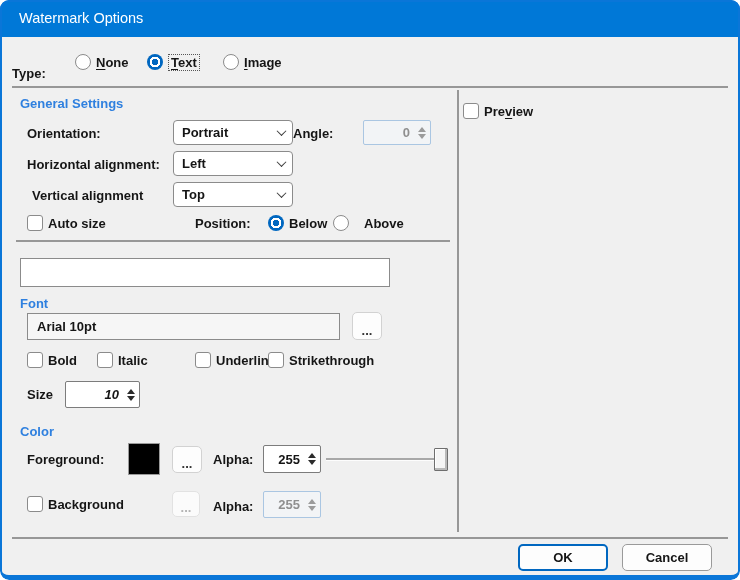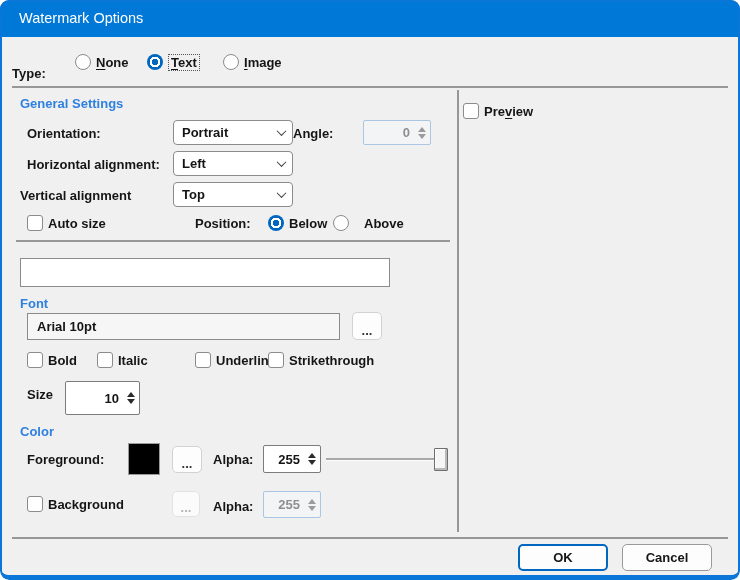--- a/index.html
+++ b/index.html
@@ -144,21 +144,21 @@
   </div>
 
   <div class="abs row" style="left:27px; top:154px;">Horizontal alignment:</div>
   <div class="abs select" style="left:173px; top:151px; width:120px; height:25px;">
     <span>Left</span>
     <span class="chev-zone">
         <span class="chev-glyph"></span>
       </span>
   </div>
 
-  <div class="abs row" style="left:20px; top:185px;text-align:right;">Vertical alignment</div>
+  <div class="abs row" style="left:32px; top:185px;text-align:right;">Vertical alignment</div>
   <div class="abs select" style="left:173px; top:182px; width:120px; height:25px;">
     <span>Top</span>
     <span class="chev-zone">
         <span class="chev-glyph"></span>
       </span>
   </div>
 
   <div class="abs row" style="left:27px; top:213px;">
     <span class="cb"></span>
     <span>Auto size</span>
@@ -194,21 +194,21 @@
   <div class="abs row" style="left:170px; top:350px;padding-left:25px;">
     <span class="cb"></span>
     <span>Underline</span>
   </div>
   <div class="abs row" style="left:268px; top:350px;">
     <span class="cb"></span>
     <span>Strikethrough</span>
   </div>
 
   <div class="abs row" style="left:27px; top:384px;">Size</div>
-  <div class="abs spin" style="left:65px; top:381px; width:75px; height:34px;">
+  <div class="abs spin" style="left:65px; top:381px; width:75px; height:27px;font-style:italic;">
     <span class="val">10</span>
     <span class="arrows">
         <span class="tri-up"></span>
         <span class="tri-down"></span>
       </span>
   </div>
 
   <div class="abs hdr" style="left:20px; top:424px;">Color</div>
 
   <div class="abs row" style="left:27px; top:449px;">Foreground:</div>

